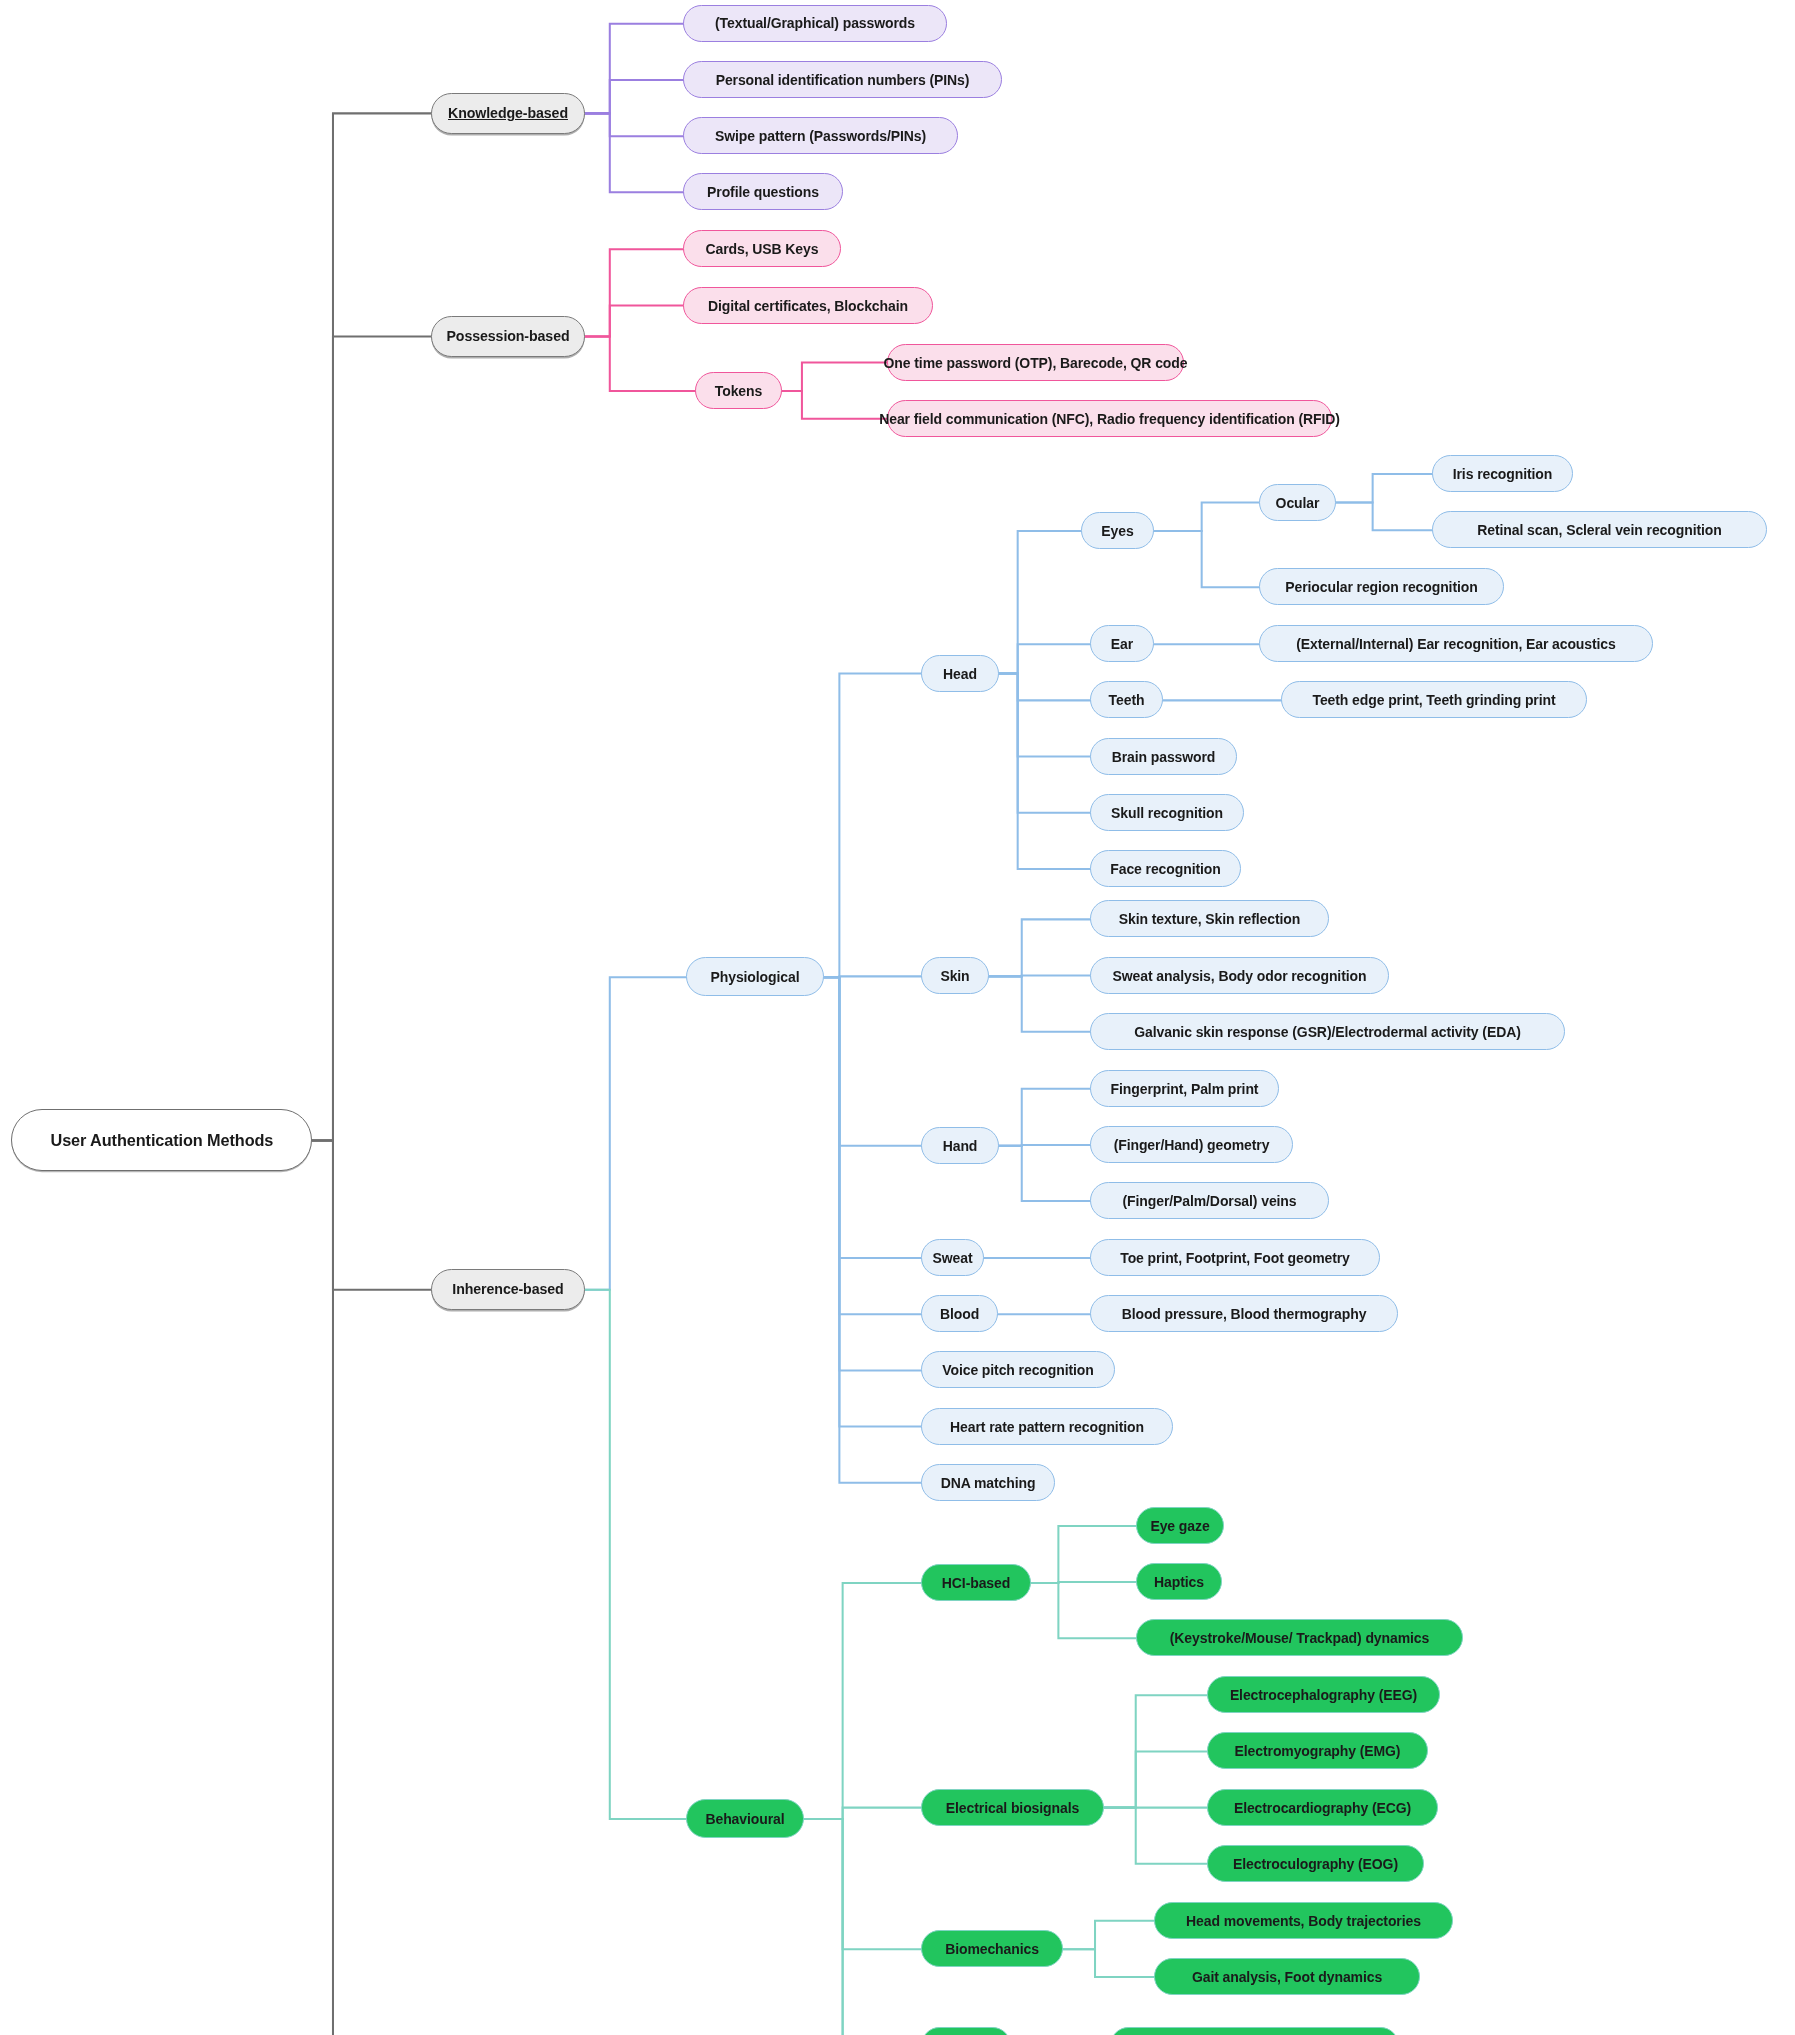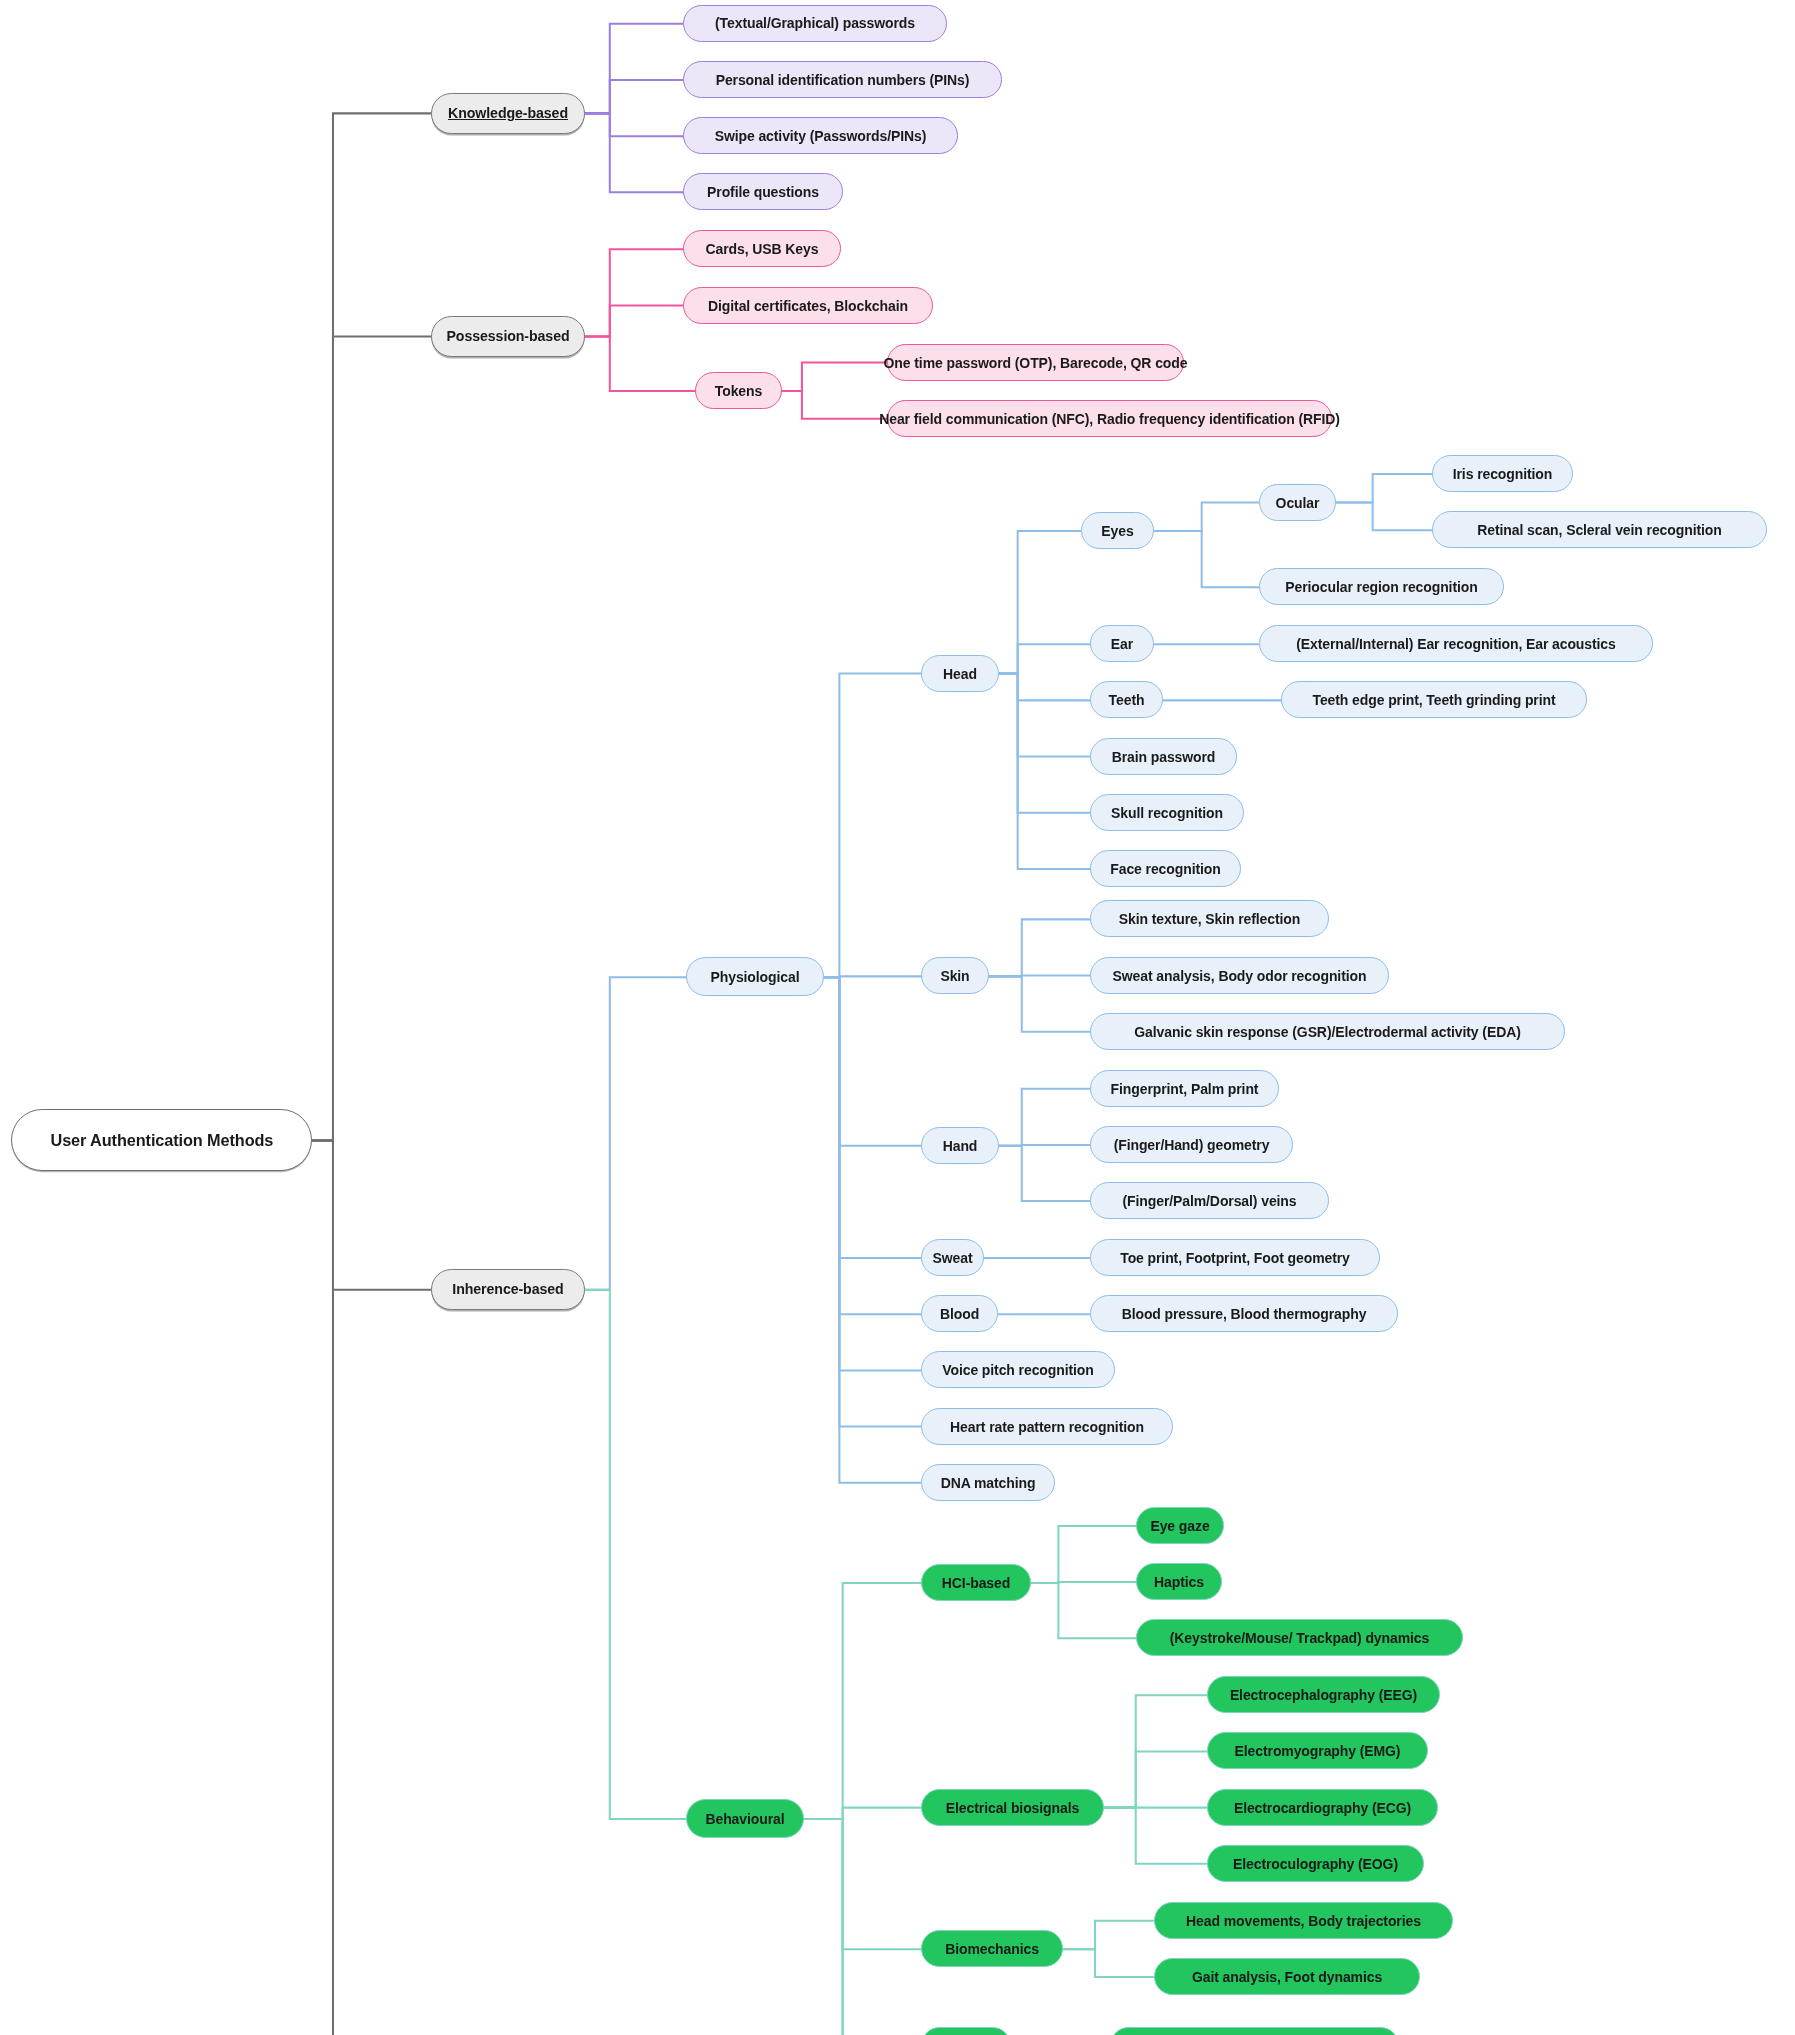--- a/index.html
+++ b/index.html
@@ -117,21 +117,21 @@
       <path d="M 2611 4788 L 2690 4788 L 2690 4856 L 2836 4856" fill="none" stroke="#7fd4c2" stroke-width="5" stroke-linecap="square"></path>
       <path d="M 2485 5026 L 2600 5026 L 2600 5026 L 2728 5026" fill="none" stroke="#7fd4c2" stroke-width="5" stroke-linecap="square"></path>
       <path d="M 1347 5412 L 1450 5412 L 1450 5308 L 1600 5308" fill="none" stroke="#fad45e" stroke-width="5" stroke-linecap="square"></path>
       <path d="M 1347 5412 L 1450 5412 L 1450 5446 L 1600 5446" fill="none" stroke="#fad45e" stroke-width="5" stroke-linecap="square"></path>
     </svg>
   <div id="nodes-layer">
       <div class="node root" style="left: 11.4px; top: 1109px; width: 301px; height: 62px; font-size: 16.3px; border-radius: 31px; padding: 0px 9px;">User Authentication Methods</div>
       <div class="node cat" style="left: 431px; top: 93px; width: 154px; height: 41px; font-size: 14.2px; border-radius: 20.4px; padding: 0px 9px; text-decoration: underline;">Knowledge-based</div>
       <div class="node purple" style="left: 683px; top: 4.9px; width: 264px; height: 37px; font-size: 14px; border-radius: 19px; padding: 0px 9px;">(Textual/Graphical) passwords</div>
       <div class="node purple" style="left: 683px; top: 61px; width: 319px; height: 37px; font-size: 14px; border-radius: 19px; padding: 0px 9px;">Personal identification numbers (PINs)</div>
-      <div class="node purple" style="left: 683px; top: 117px; width: 275px; height: 37px; font-size: 14px; border-radius: 19px; padding: 0px 9px;">Swipe activity (Passwords/PINs)</div>
+      <div class="node purple" style="left: 683px; top: 117px; width: 275px; height: 37px; font-size: 14px; border-radius: 19px; padding: 0px 9px;">Swipe pattern (Passwords/PINs)</div>
       <div class="node purple" style="left: 683px; top: 173px; width: 160px; height: 37px; font-size: 14px; border-radius: 19px; padding: 0px 9px;">Profile questions</div>
       <div class="node cat" style="left: 431px; top: 316px; width: 154px; height: 41px; font-size: 14.2px; border-radius: 20.4px; padding: 0px 9px;">Possession-based</div>
       <div class="node pink" style="left: 683px; top: 230px; width: 158px; height: 37px; font-size: 14px; border-radius: 19px; padding: 0px 9px;">Cards, USB Keys</div>
       <div class="node pink" style="left: 683px; top: 287px; width: 250px; height: 37px; font-size: 14px; border-radius: 19px; padding: 0px 9px;">Digital certificates, Blockchain</div>
       <div class="node pink" style="left: 695px; top: 372px; width: 87px; height: 37px; font-size: 14px; border-radius: 19px; padding: 0px 9px;">Tokens</div>
       <div class="node pink" style="left: 887px; top: 344px; width: 297px; height: 37px; font-size: 14px; border-radius: 19px; padding: 0px 9px;">One time password (OTP), Barecode, QR code</div>
       <div class="node pink" style="left: 887px; top: 400px; width: 445px; height: 37px; font-size: 14px; border-radius: 19px; padding: 0px 9px;">Near field communication (NFC), Radio frequency identification (RFID)</div>
       <div class="node cat" style="left: 431px; top: 1269px; width: 154px; height: 41px; font-size: 14.2px; border-radius: 20.4px; padding: 0px 9px;">Inherence-based</div>
       <div class="node blue" style="left: 686px; top: 957px; width: 138px; height: 39px; font-size: 14px; border-radius: 19.5px; padding: 0px 9px;">Physiological</div>
       <div class="node blue" style="left: 921px; top: 655px; width: 78px; height: 37px; font-size: 14px; border-radius: 19px; padding: 0px 9px;">Head</div>

